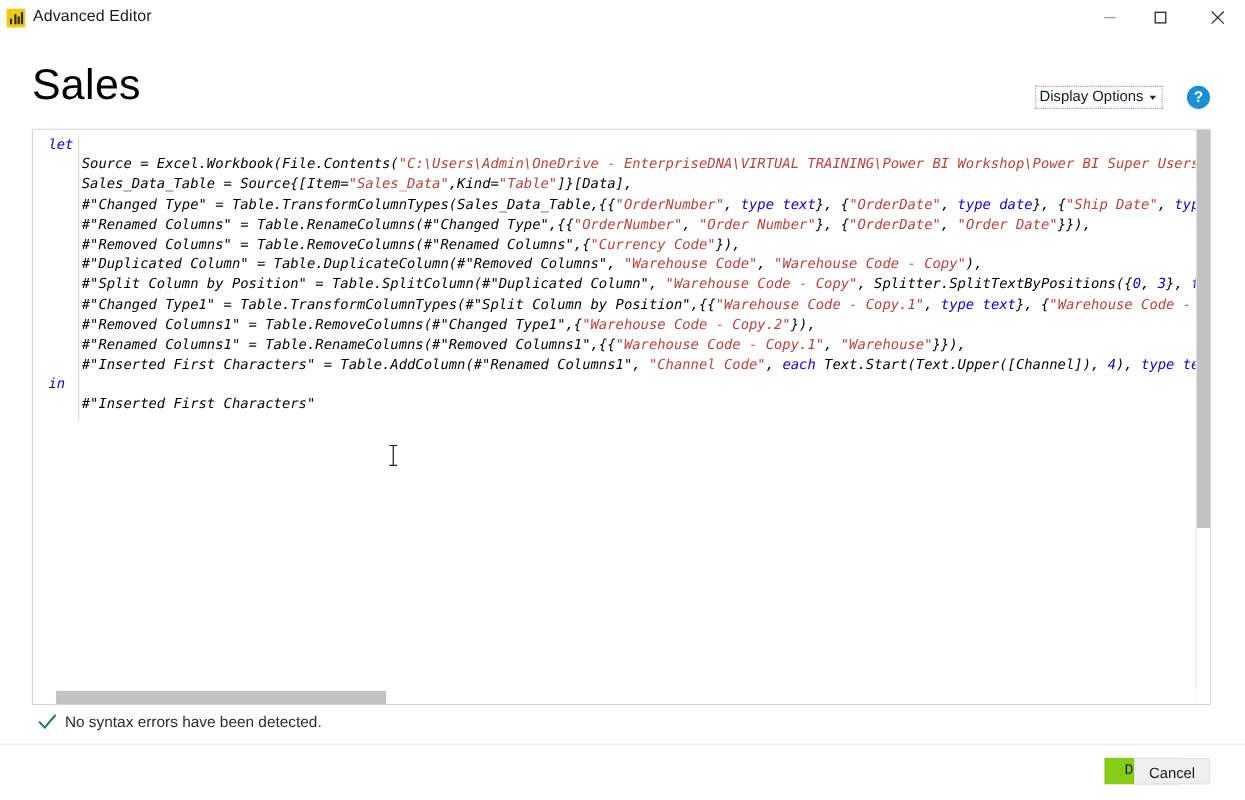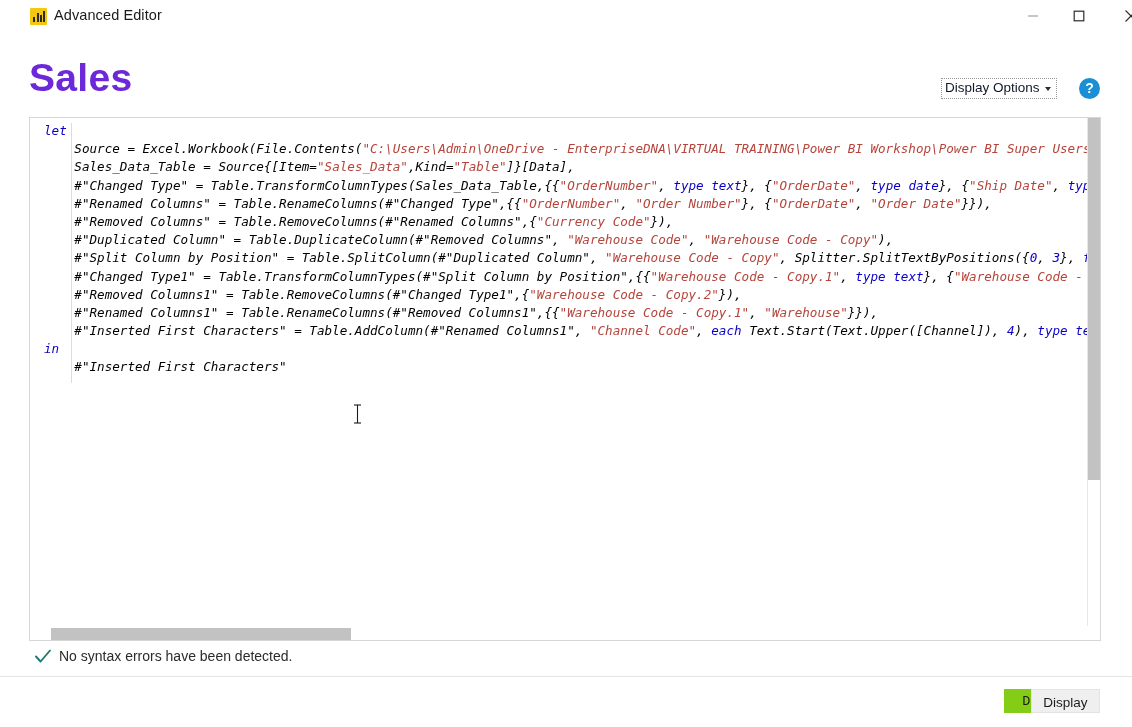--- a/index.html
+++ b/index.html
@@ -8,21 +8,20 @@
     width: 1132px; height: 727px;
     background: #ffffff;
     font-family: "Liberation Sans", sans-serif;
     overflow: hidden;
   }
 
   
   #titlebar {
     position: absolute; left: 0; top: 0; width: 936px; height: 33px;
     background: #ffffff;
-    margin-left: 24px;
   }
   #app-icon {
     position: absolute; left: 6px; top: 8px; width: 17px; height: 17px;
     background: #F2C811; border-radius: 1px;
   }
   #app-icon .bar { position: absolute; bottom: 3px; width: 2px; background: #2b2b2b; }
   #app-icon .b1 { left: 3px;  height: 5px; }
   #app-icon .b2 { left: 6.5px; height: 9px; }
   #app-icon .b3 { left: 10px; height: 7px; }
   #app-icon .b4 { left: 13px; height: 11px; }
@@ -35,21 +34,21 @@
     cursor: default;
   }
   .wbtn svg { position: absolute; left: 50%; top: 50%; transform: translate(-50%,-50%); }
   #btn-min { left: 986px; }
   #btn-max { left: 1032px; }
   #btn-close { left: 1084px; }
 
   
   #page-title {
     position: absolute; left: 29px; top: 55px;
-    font-size: 39px; font-weight: 700; color: #6d28d9;
+    font-size: 39px; font-weight: 400; color: #000000;
     letter-spacing: .3px; line-height: 46px;
   }
   #display-options {
     position: absolute; left: 941px; top: 78px;
     height: 21px; padding: 1px 16px 1px 3px;
     font-size: 13.5px; color: #0f172a;
     border: 1px dotted #999; cursor: default;
     white-space: nowrap;
   }
   #display-options .caret {
@@ -201,21 +200,21 @@
 
 <div id="status">
   <svg id="check-icon" viewBox="0 0 20 20">
     <path d="M3 10.5 L7.6 15.5 L17 4.5" fill="none" stroke="#1f7a72" stroke-width="1.9" stroke-linecap="round" stroke-linejoin="round"></path>
   </svg>
   <div id="status-text">No syntax errors have been detected.</div>
 </div>
 
 <div id="footer-rule"></div>
 <button class="fbtn" id="btn-done">Done</button>
-<button class="fbtn" id="btn-cancel">Display</button>
+<button class="fbtn" id="btn-cancel">Cancel</button>
 
 <svg id="mouse-cursor" viewBox="0 0 11 22">
   <g stroke="#1b1b1b" stroke-width="1.1" fill="none">
     <line x1="5.5" y1="2" x2="5.5" y2="20"></line>
     <line x1="2" y1="2" x2="9" y2="2"></line>
     <line x1="2" y1="20" x2="9" y2="20"></line>
   </g>
 </svg>
 
 </body></html>

